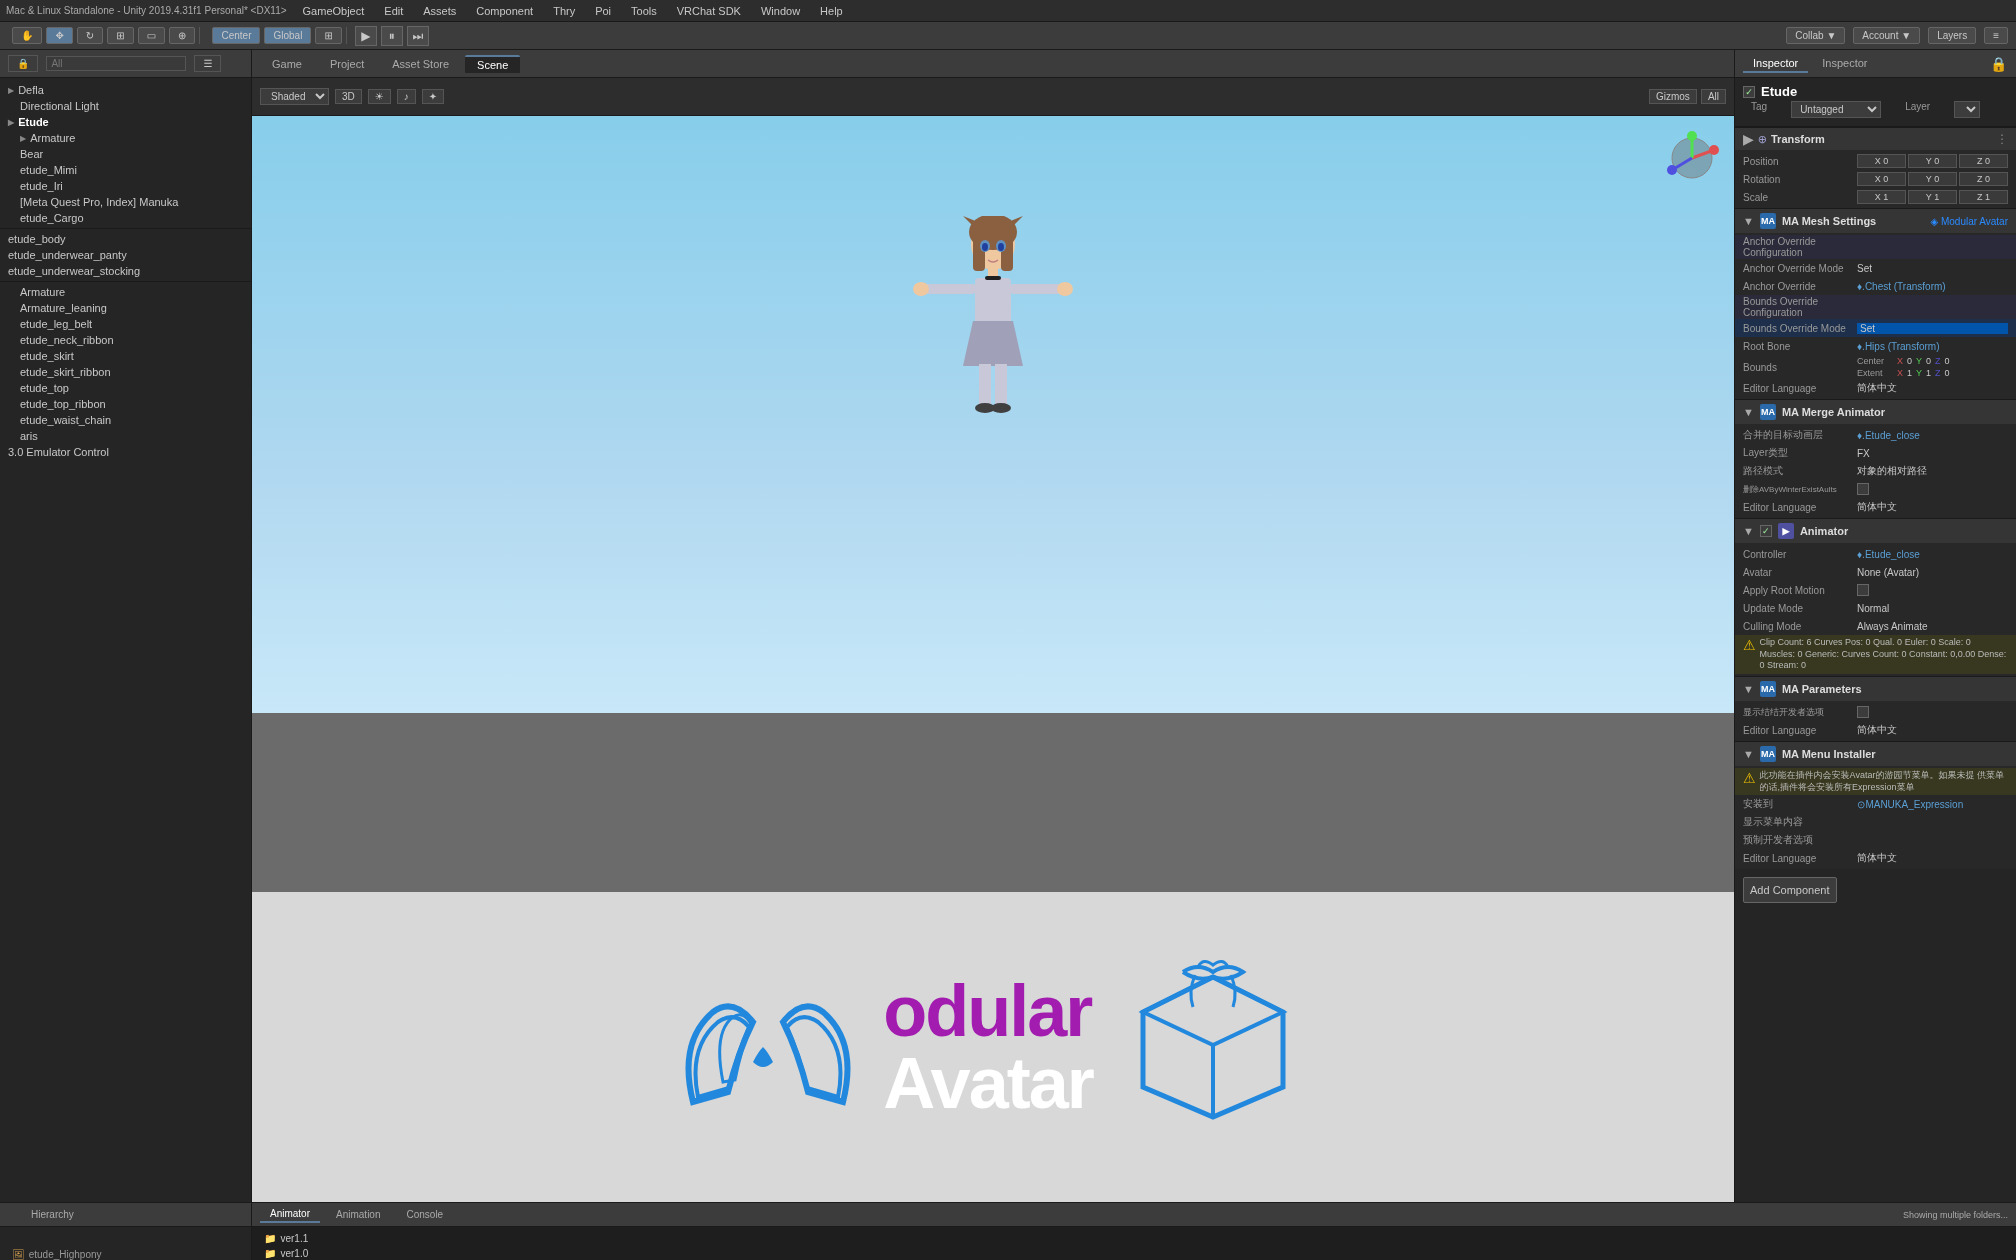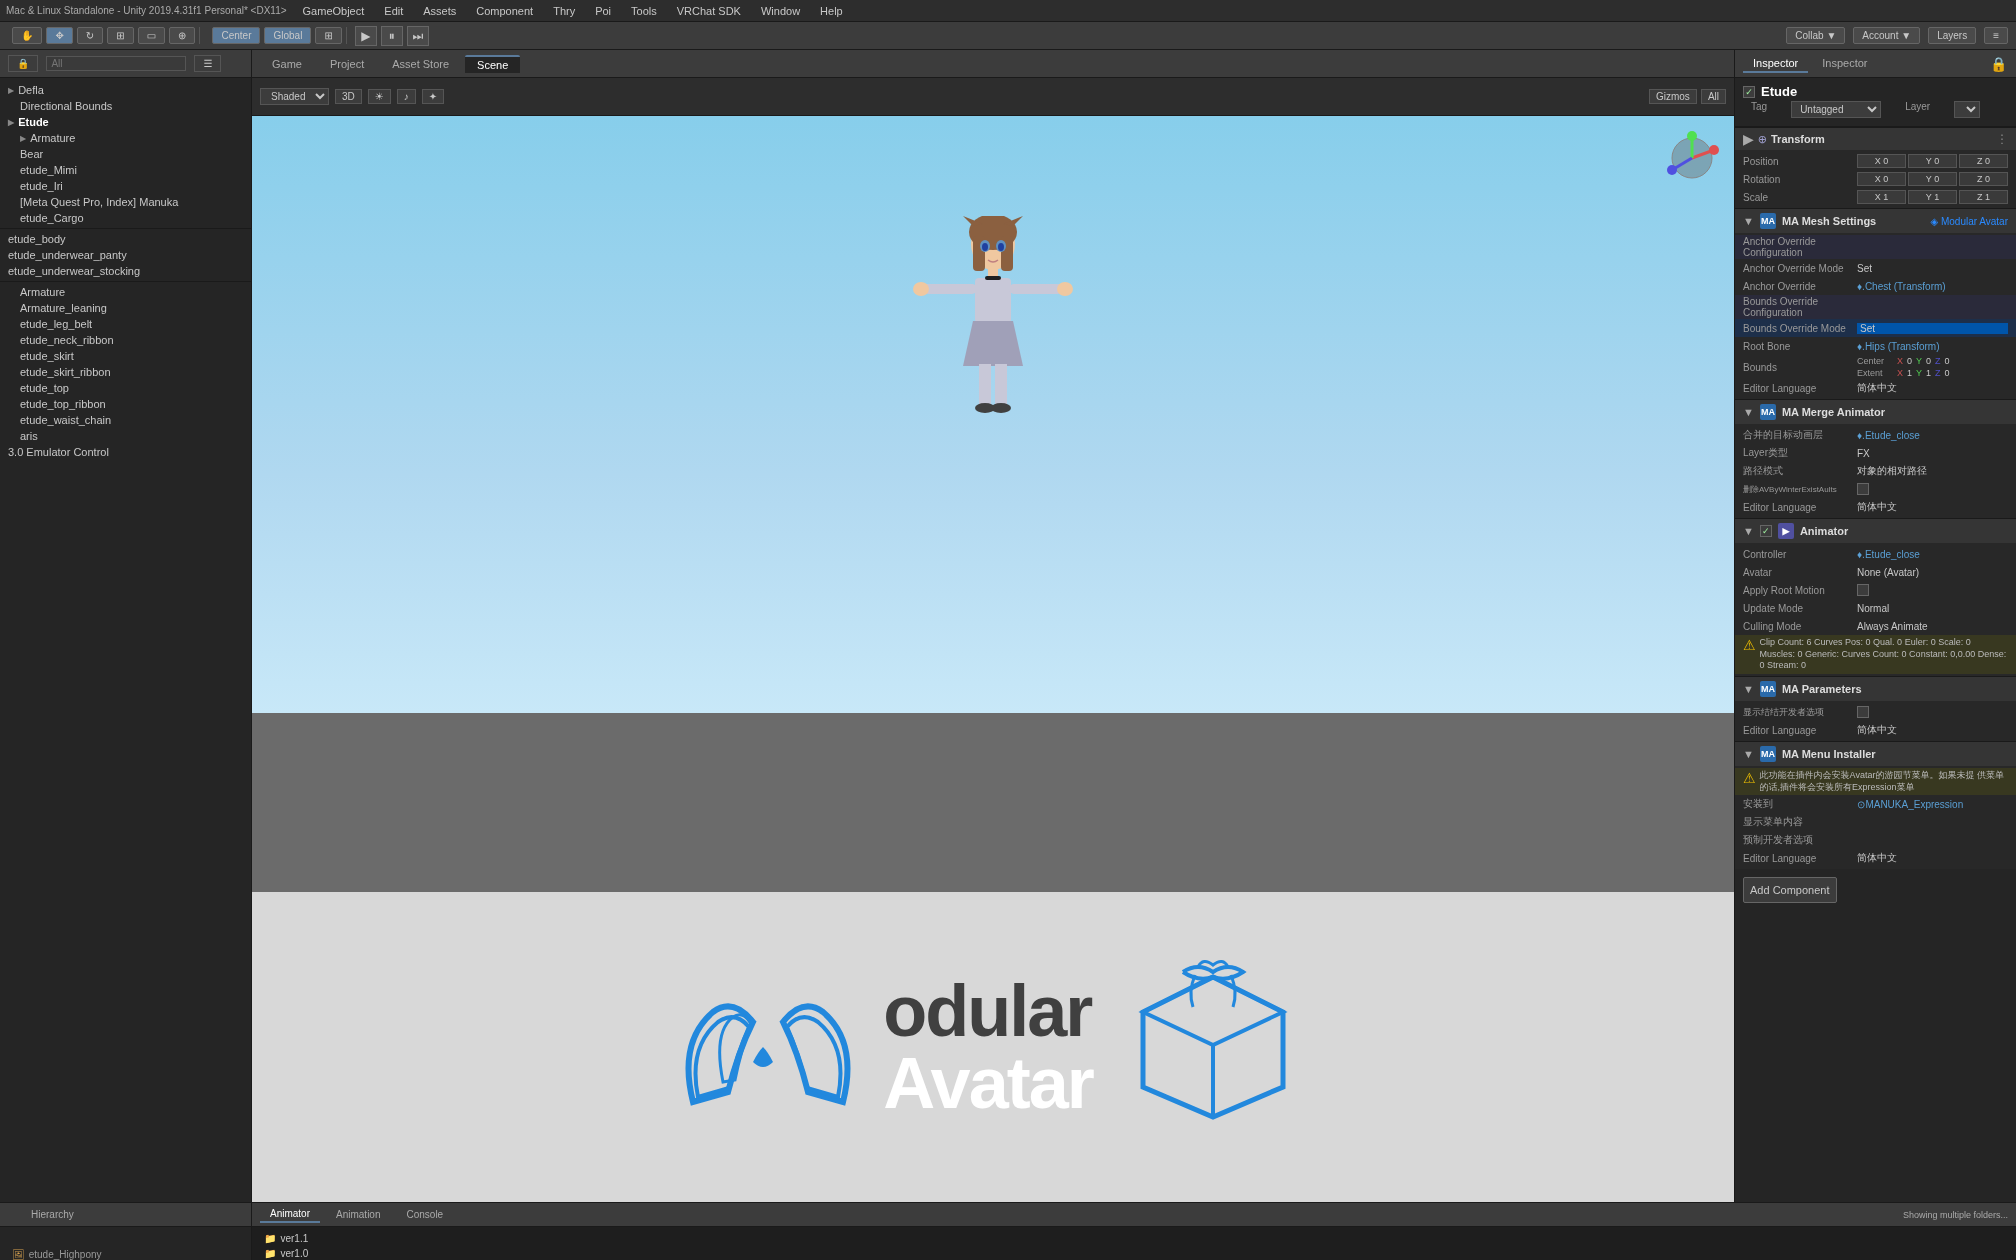--- a/index.html
+++ b/index.html
@@ -556,21 +556,21 @@
       <input type="text" style="background: rgb(58, 58, 58); border: 1px solid rgb(85, 85, 85); color: rgb(200, 200, 200); padding: 1px 4px; font-size: 10px; width: 140px;" placeholder="All">
       <button class="panel-tab">☰</button>
     </div>
     <div id="hierarchy-content">
 
       <div class="hier-item">
           <span class="triangle">▶</span>
           <span>Defla</span>
         </div>
       <div class="hier-item hier-indent-1">
-          <span>Directional Bounds</span>
+          <span>Directional Light</span>
         </div>
       <div class="hier-item bold">
           <span class="triangle">▶</span>
           <span>Etude</span>
         </div>
       <div class="hier-item hier-indent-1">
           <span class="triangle">▶</span>
           <span>Armature</span>
         </div>
       <div class="hier-item hier-indent-1">
@@ -713,21 +713,21 @@
 
             <path d="M170,140 Q185,80 150,50 Q130,35 110,60 Q125,90 135,130 Z" fill="none" stroke="#2288dd" stroke-width="6"></path>
             <path d="M165,135 Q175,85 145,60 Q128,48 114,65 Q126,92 134,126 Z" fill="none" stroke="#2288dd" stroke-width="4"></path>
 
             <path d="M80,100 Q90,110 100,100 Q95,90 90,85 Q85,90 80,100" fill="#2288dd"></path>
 
             <path d="M50,120 Q40,70 60,55 Q70,48 78,62 Q68,88 62,118 Z" fill="none" stroke="#2288dd" stroke-width="3"></path>
           </svg>
 
           <div class="ma-text-area">
-            <div style="font-size:72px; font-weight:900; color:#404040; font-family:Arial,sans-serif; line-height:1; letter-spacing:-2px;">odular</div>
+            <div style="font-size:72px; font-weight:900; color:#a21caf; font-family:Arial,sans-serif; line-height:1; letter-spacing:-2px;">odular</div>
             <div style="font-size:72px; font-weight:900; color:#fff; font-family:Arial,sans-serif; line-height:1; letter-spacing:-2px;">Avatar</div>
           </div>
 
           <svg width="200" height="180" viewBox="0 0 200 180">
 
             <polygon points="100,20 170,55 170,130 100,160 30,130 30,55" fill="none" stroke="#2288dd" stroke-width="5"></polygon>
 
             <polygon points="100,20 170,55 100,88 30,55" fill="none" stroke="#2288dd" stroke-width="4"></polygon>
 
             <line x1="100" y1="88" x2="100" y2="160" stroke="#2288dd" stroke-width="4"></line>

